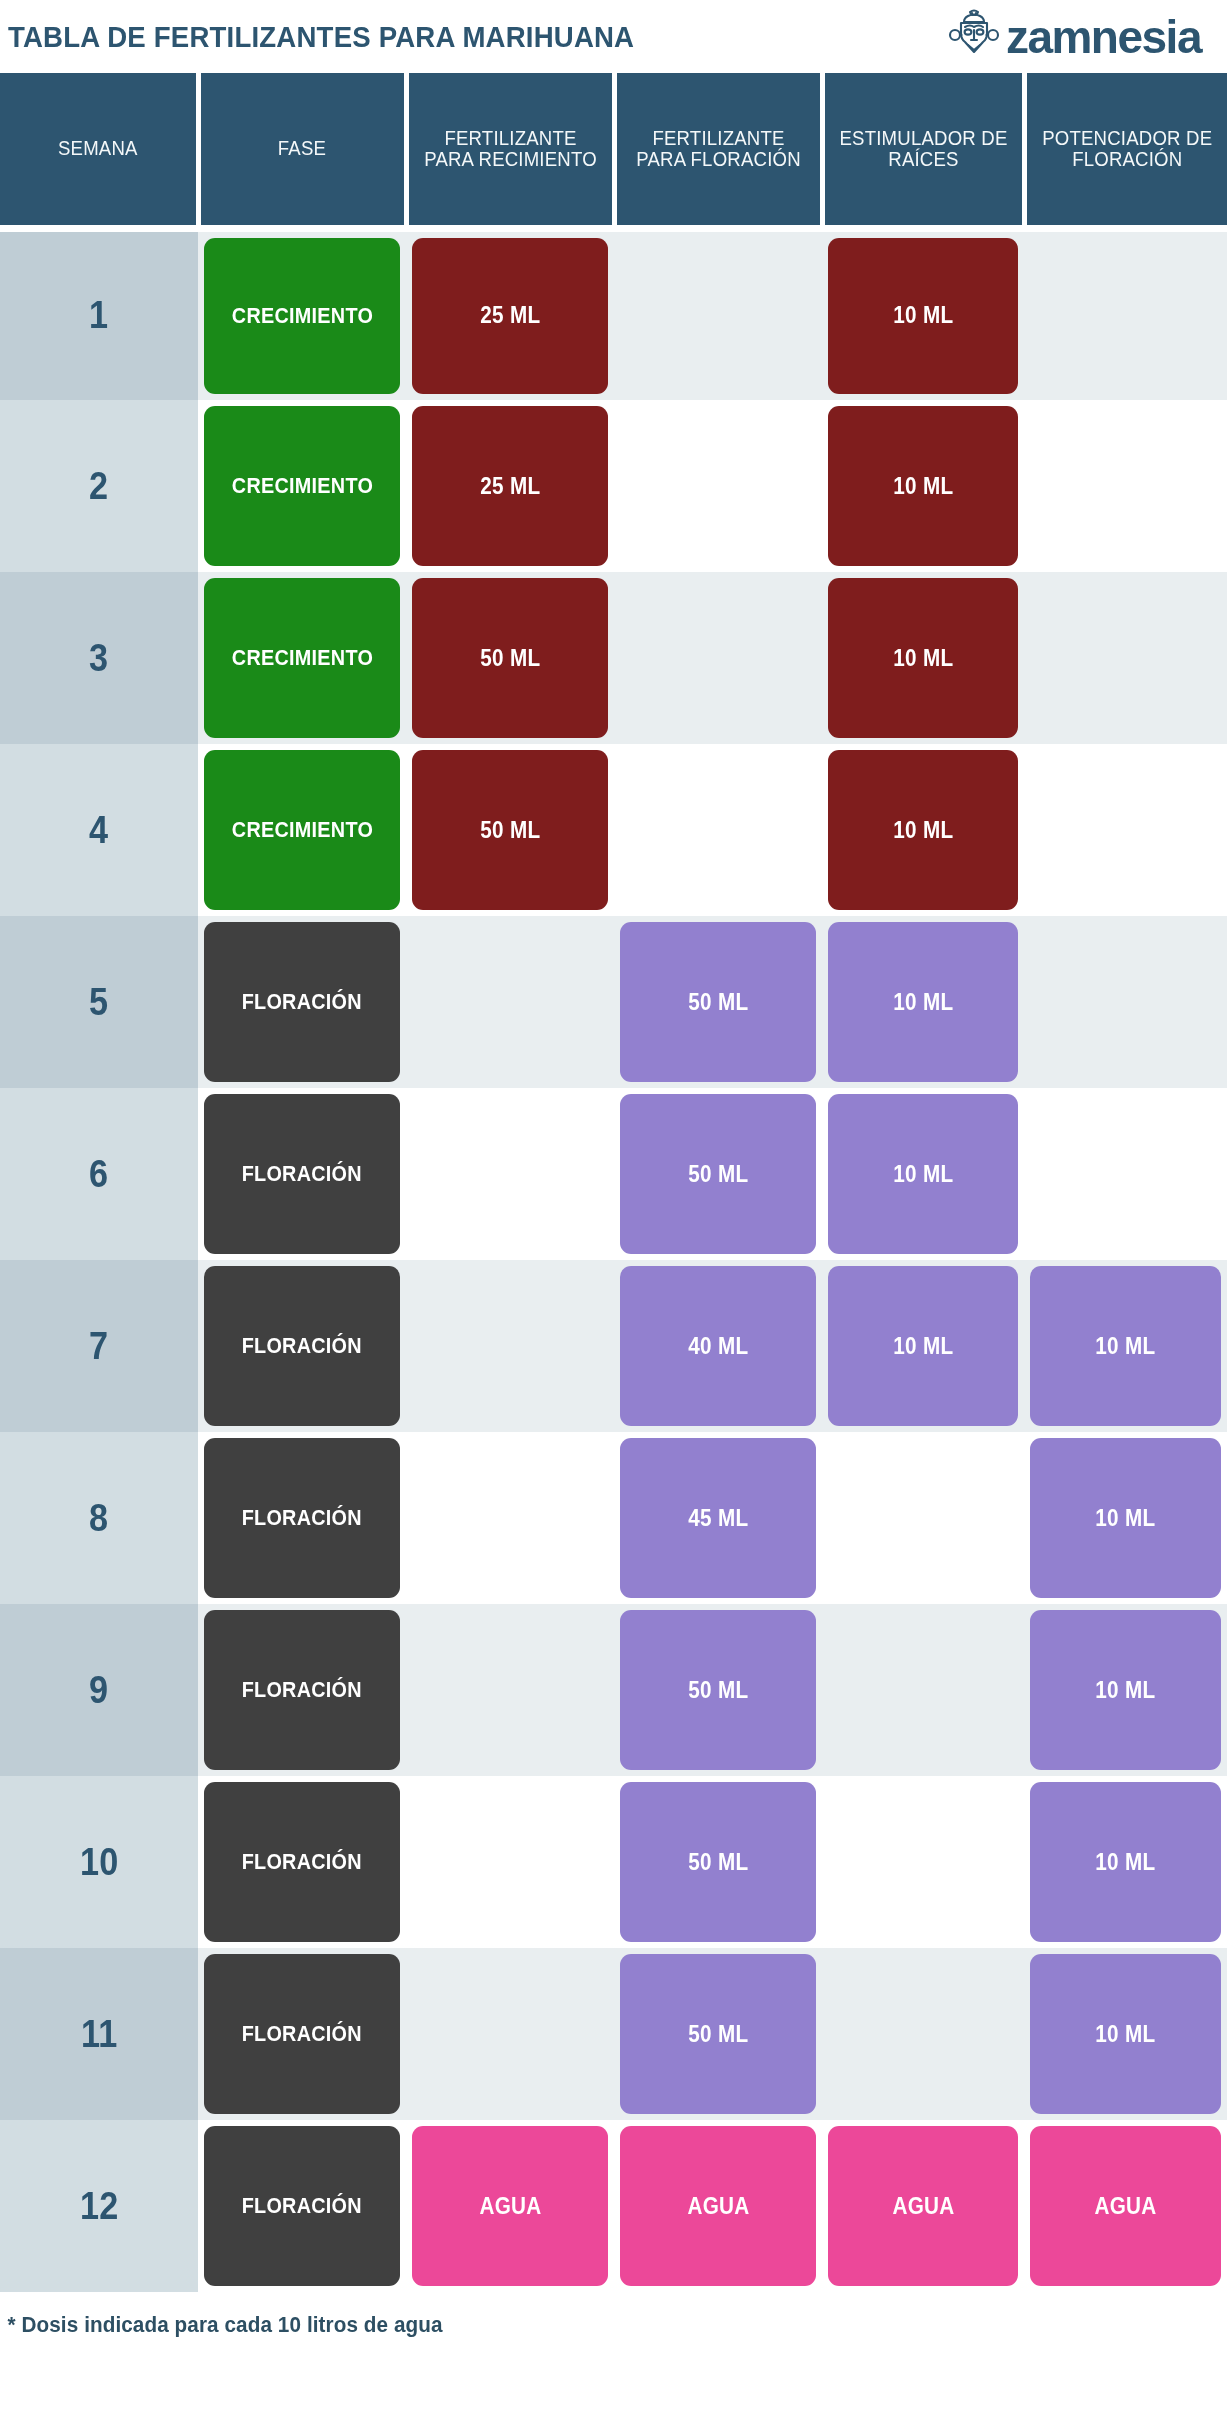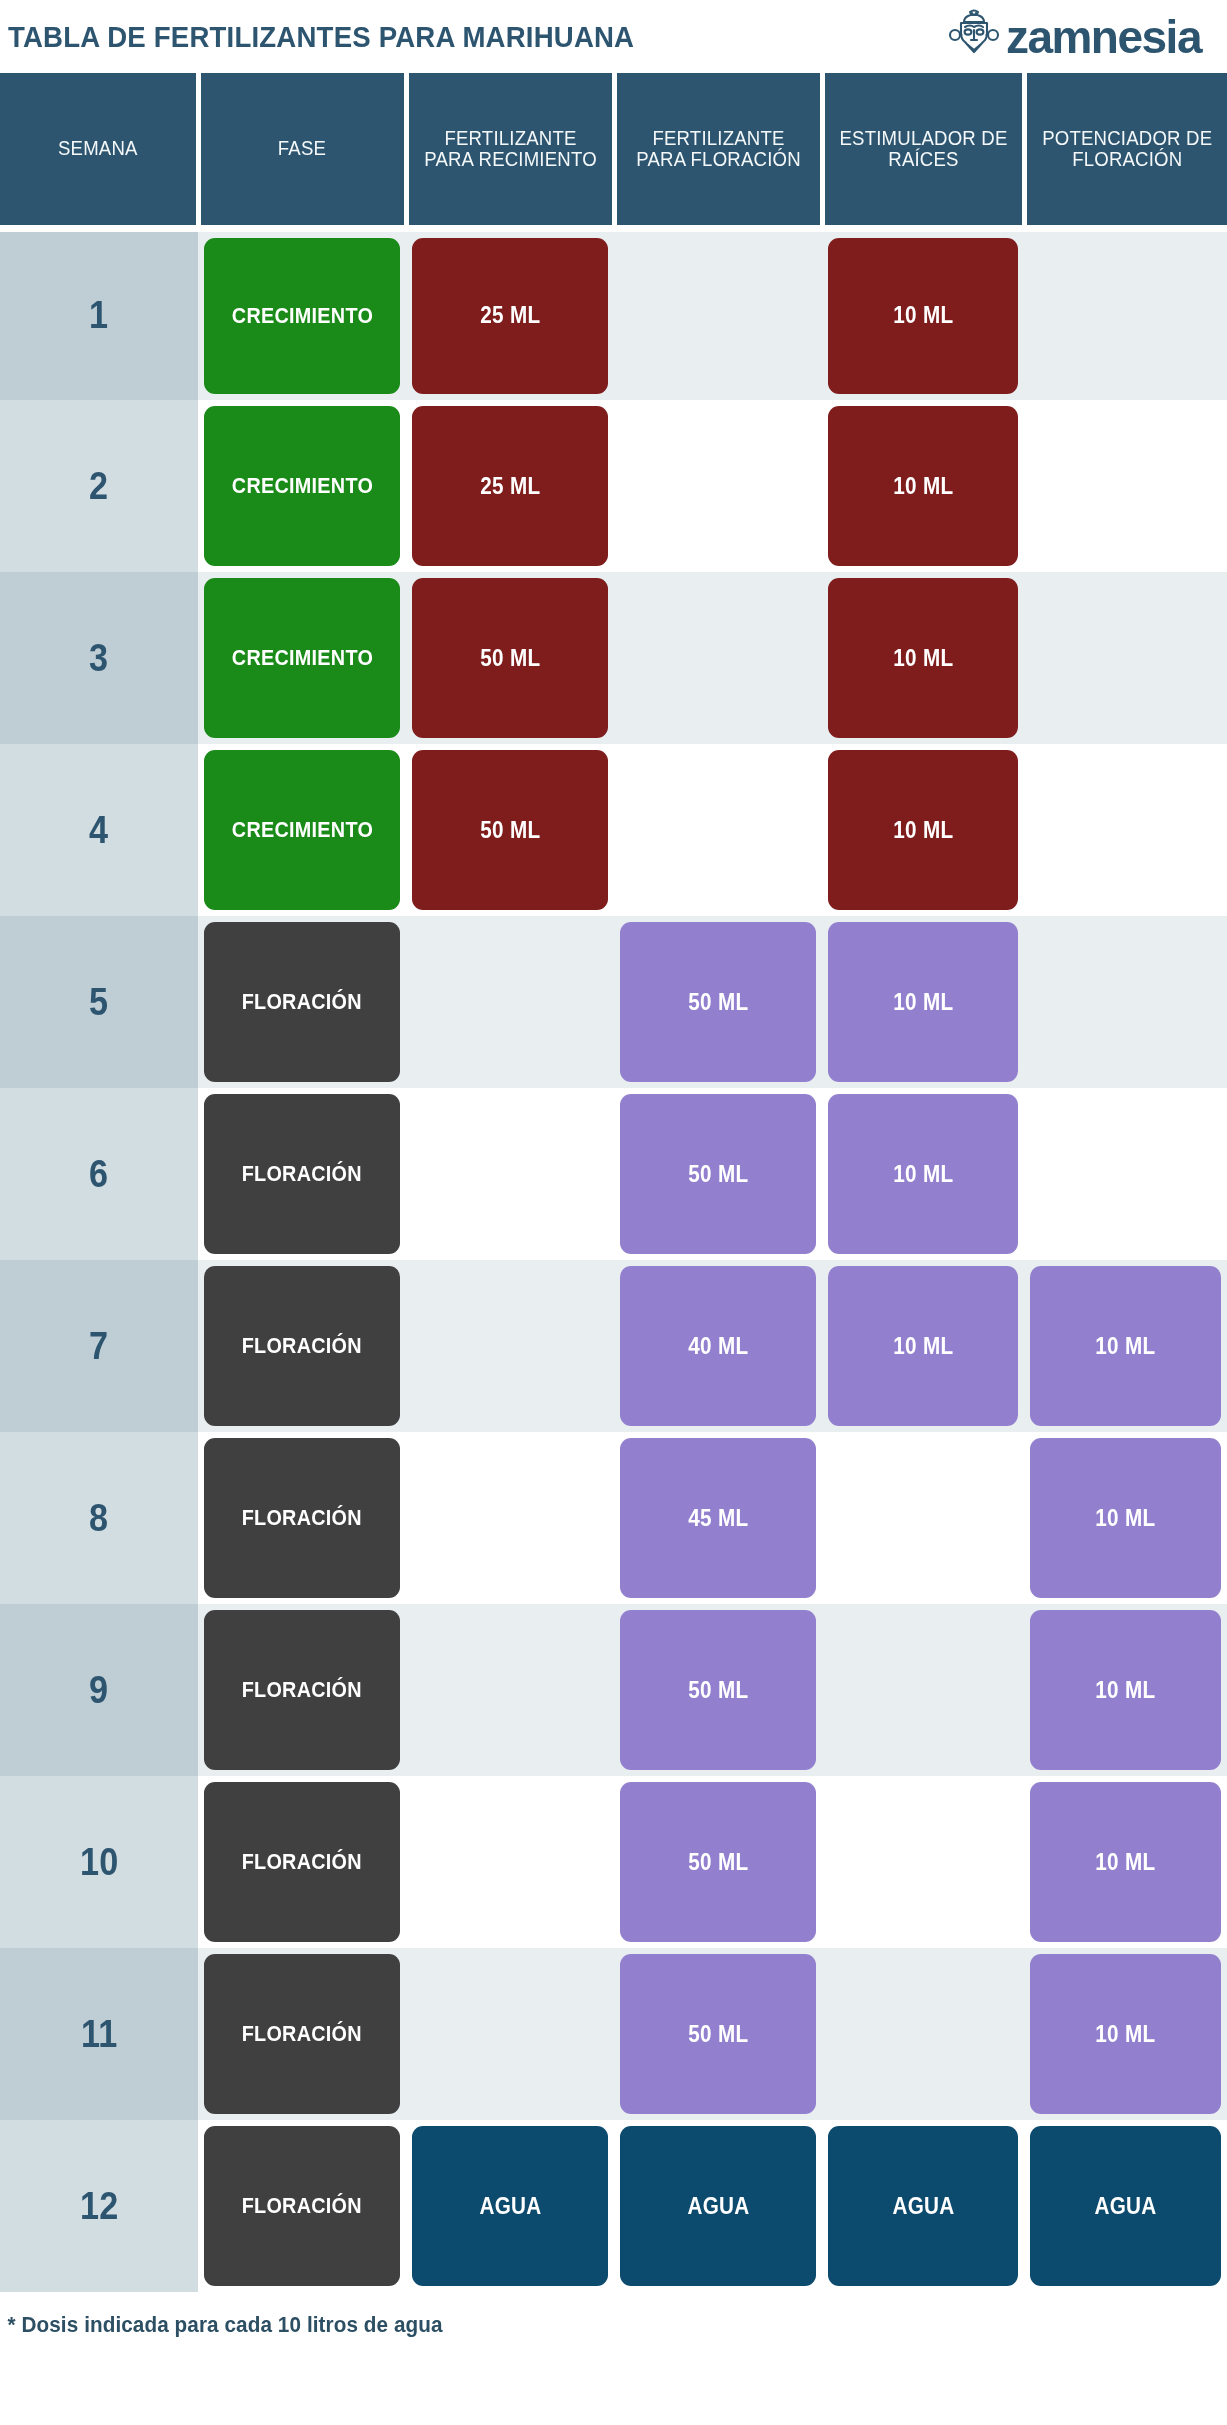--- a/index.html
+++ b/index.html
@@ -129,21 +129,21 @@
     letter-spacing: 0.3px;
     text-transform: uppercase;
     line-height: 1;
   }
   .chip span { display: inline-block; transform: scaleX(0.9); }
 
   .chip.fase-veg  { background: #1a8a18; }
   .chip.fase-flo  { background: #404040; text-align: right; }
   .chip.dose-veg  { background: #7f1d1d; }
   .chip.dose-flo  { background: #9280cf; }
-  .chip.dose-water{ background: #0c4a6e; }
+  .chip.dose-water{ background: #ec4899; }
 
   .chip.fase-veg span, .chip.fase-flo span { font-size: 22px; }
 
   
   .footnote {
     padding: 20px 10px 0 8px;
     font-size: 22px;
     font-weight: bold;
     color: #2d4f63;
     letter-spacing: 0.1px;

